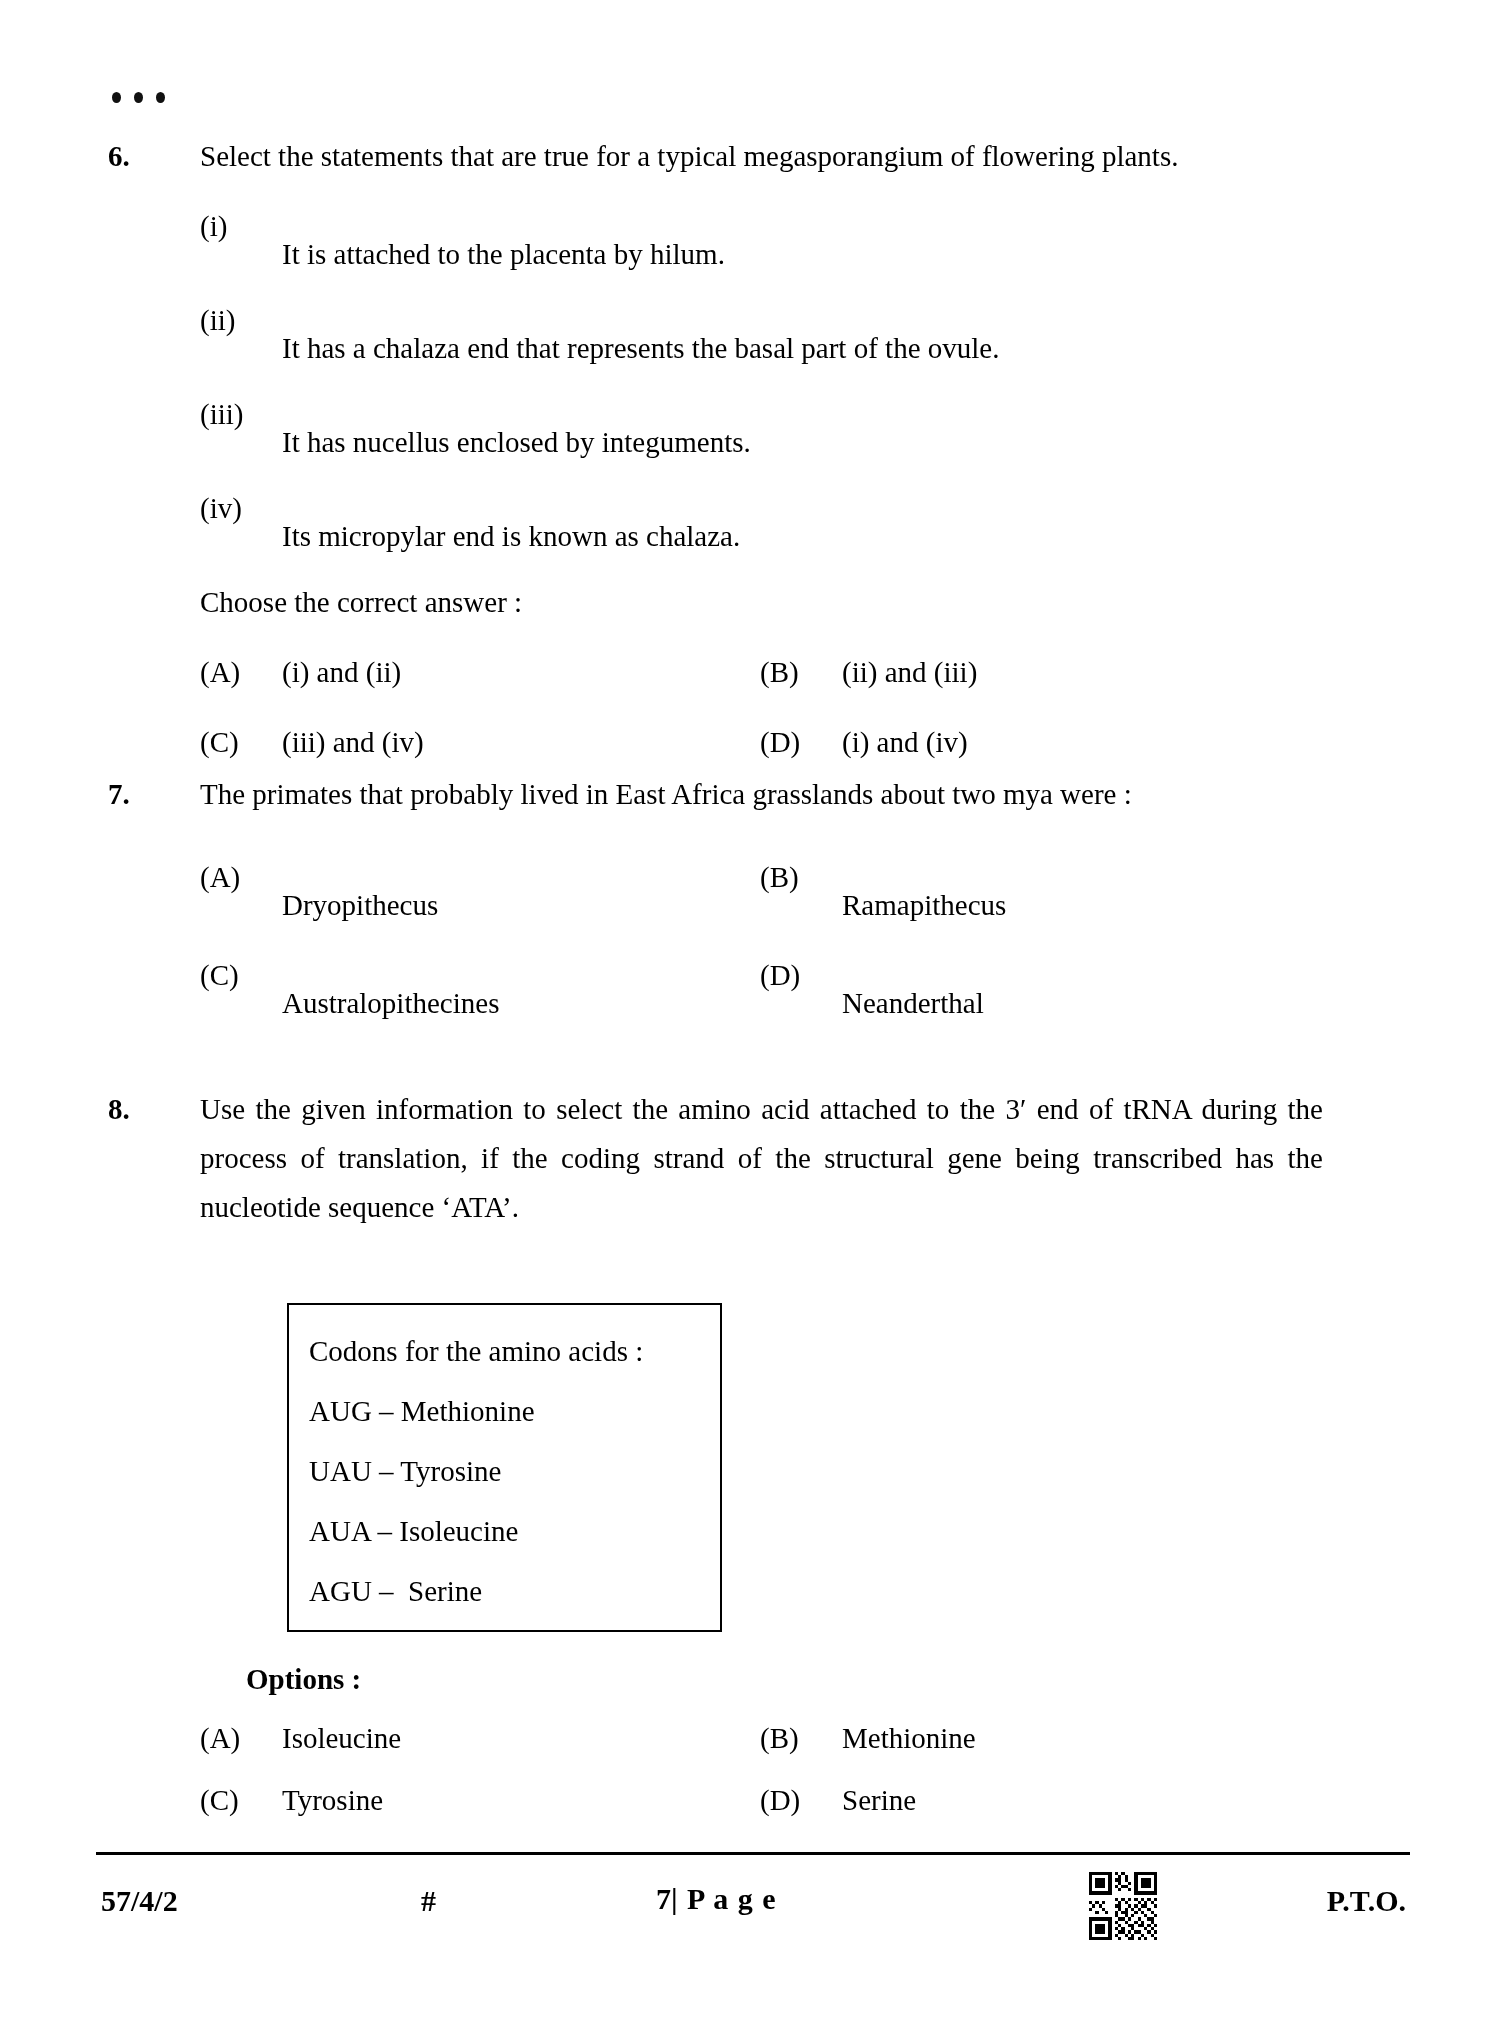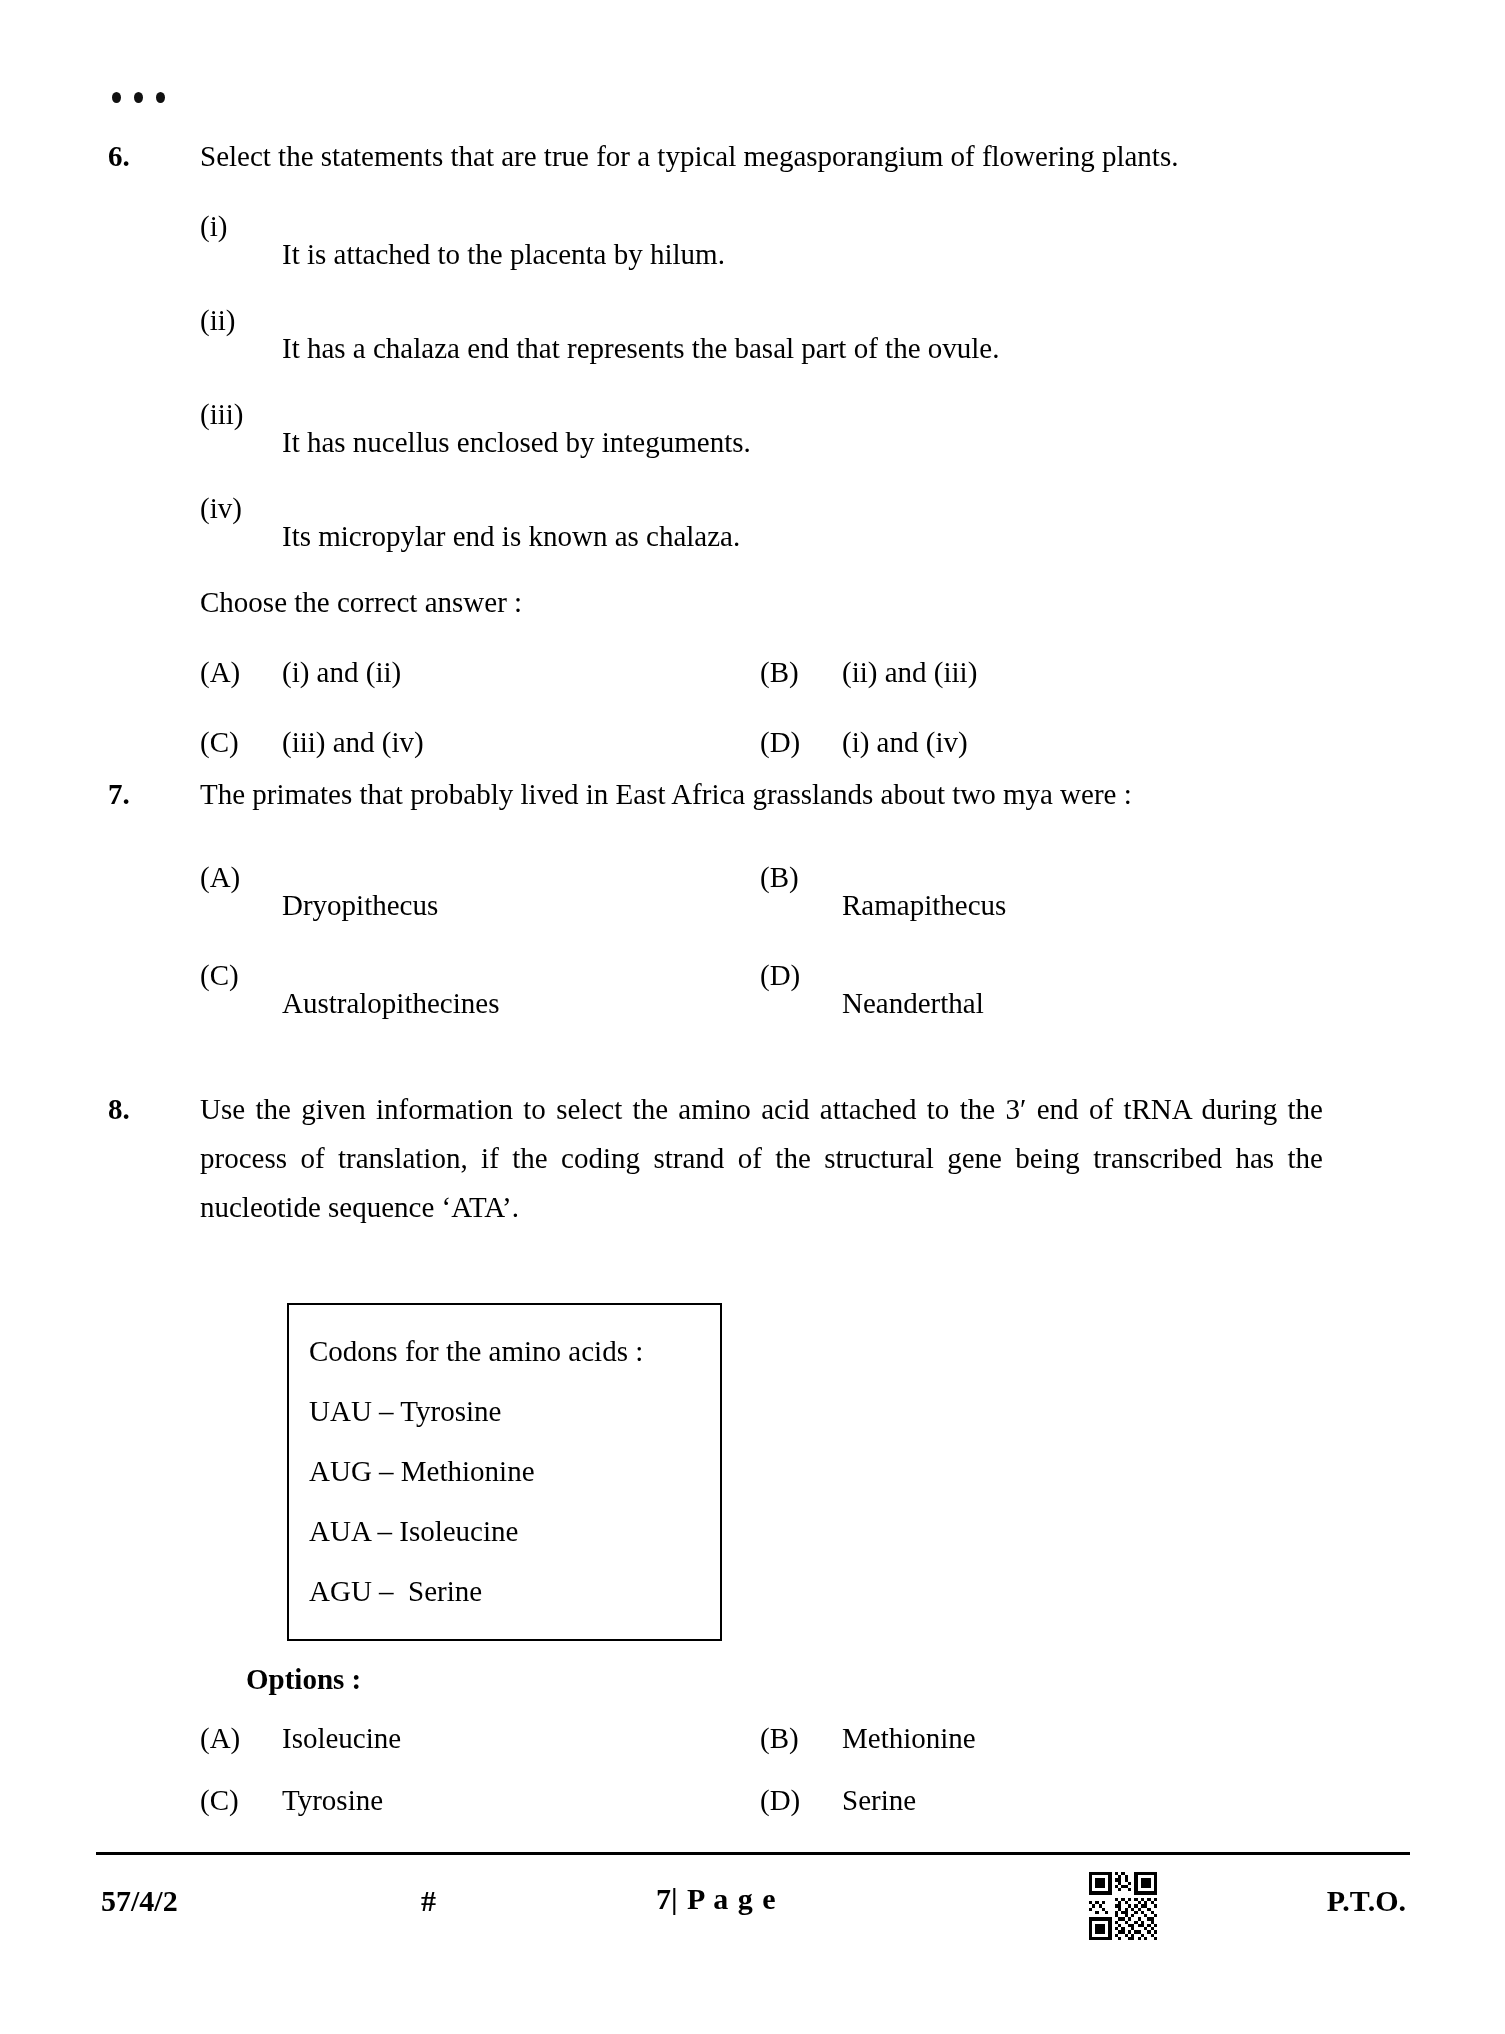--- a/index.html
+++ b/index.html
@@ -116,21 +116,21 @@
     margin-top: 28px;
   }
 
   
   .codon-box {
     position: absolute;
     left: 287px;
     top: 1303px;
     width: 435px;
     border: 2px solid #000000;
-    padding: 16px 0 18px 20px;
+    padding: 16px 0 9px 20px;
     box-sizing: border-box;
   }
   .codon-line {
     font-size: 29px;
     line-height: 60px;
     white-space: pre;
   }
 
   
   .options-heading {
@@ -293,22 +293,22 @@
 
   <div class="q-block" style="top:1085px;">
     <div class="q-head">
       <div class="q-num">8.</div>
       <div class="q-text">Use the given information to select the amino acid attached to the 3′ end of tRNA during the process of translation, if the coding strand of the structural gene being transcribed has the nucleotide sequence ‘ATA’.</div>
     </div>
   </div>
 
   <div class="codon-box">
     <div class="codon-line">Codons for the amino acids :</div>
+    <div class="codon-line">AUG – Methionine</div>
     <div class="codon-line">UAU – Tyrosine</div>
-    <div class="codon-line">AUG – Methionine</div>
     <div class="codon-line">AUA – Isoleucine</div>
     <div class="codon-line">AGU –  Serine</div>
   </div>
 
   <div class="options-heading">Options :</div>
 
   <div class="q-block" style="top:1718px;">
     <div class="opt-grid" style="margin-top:0;">
       <div class="opt-row" style="margin-bottom:22px;">
         <div class="opt-cell">

